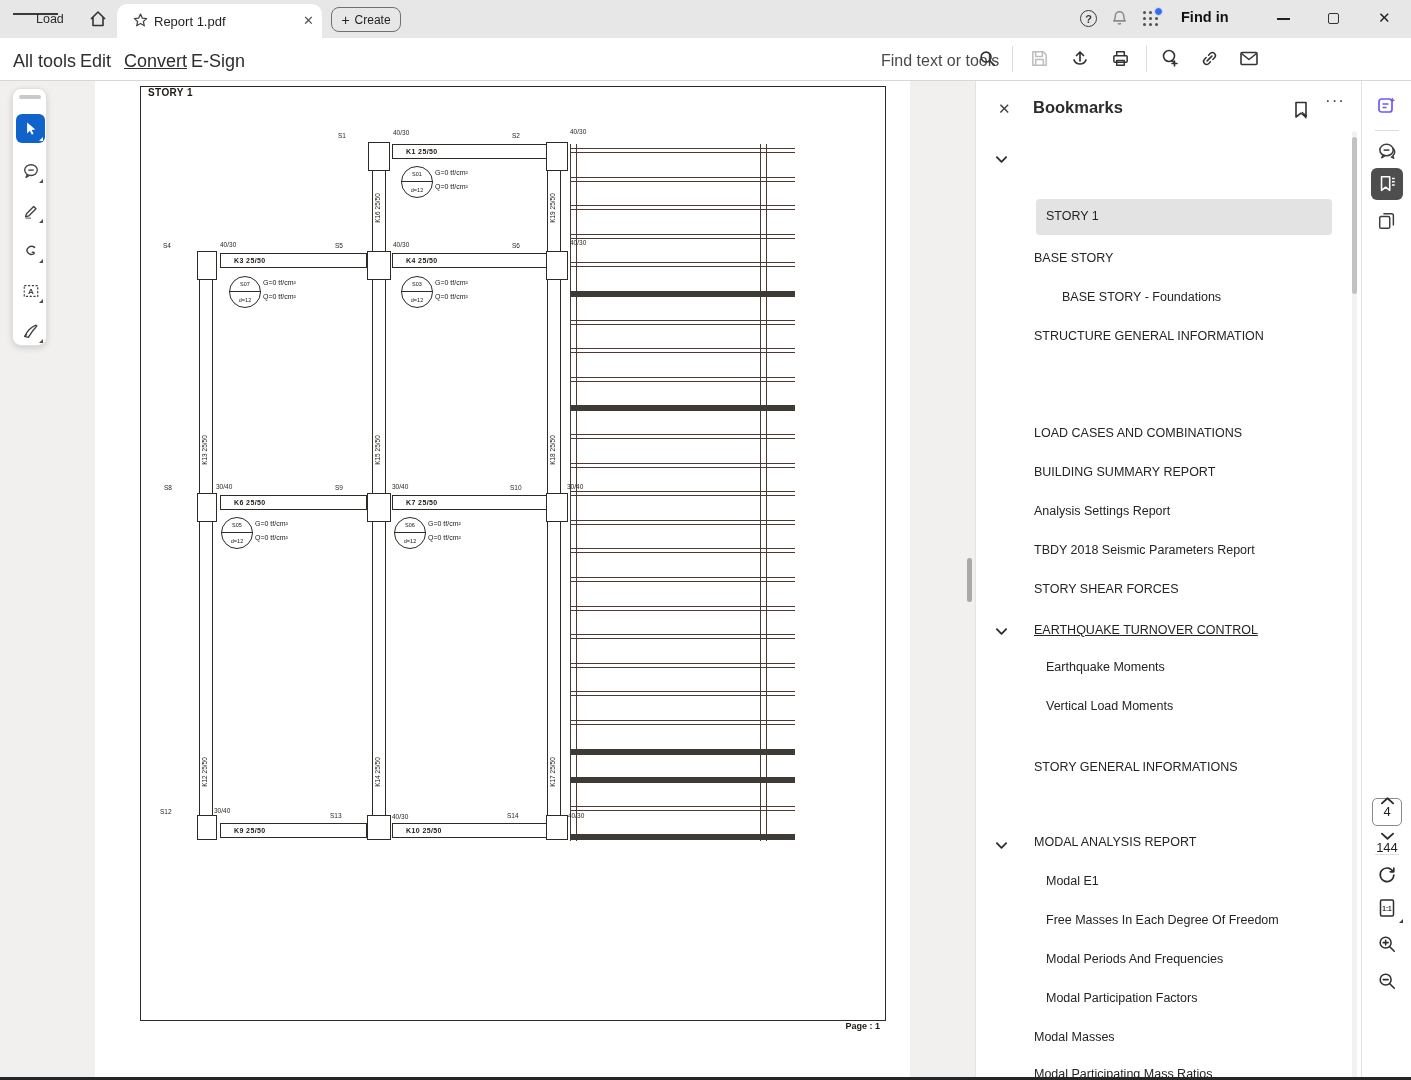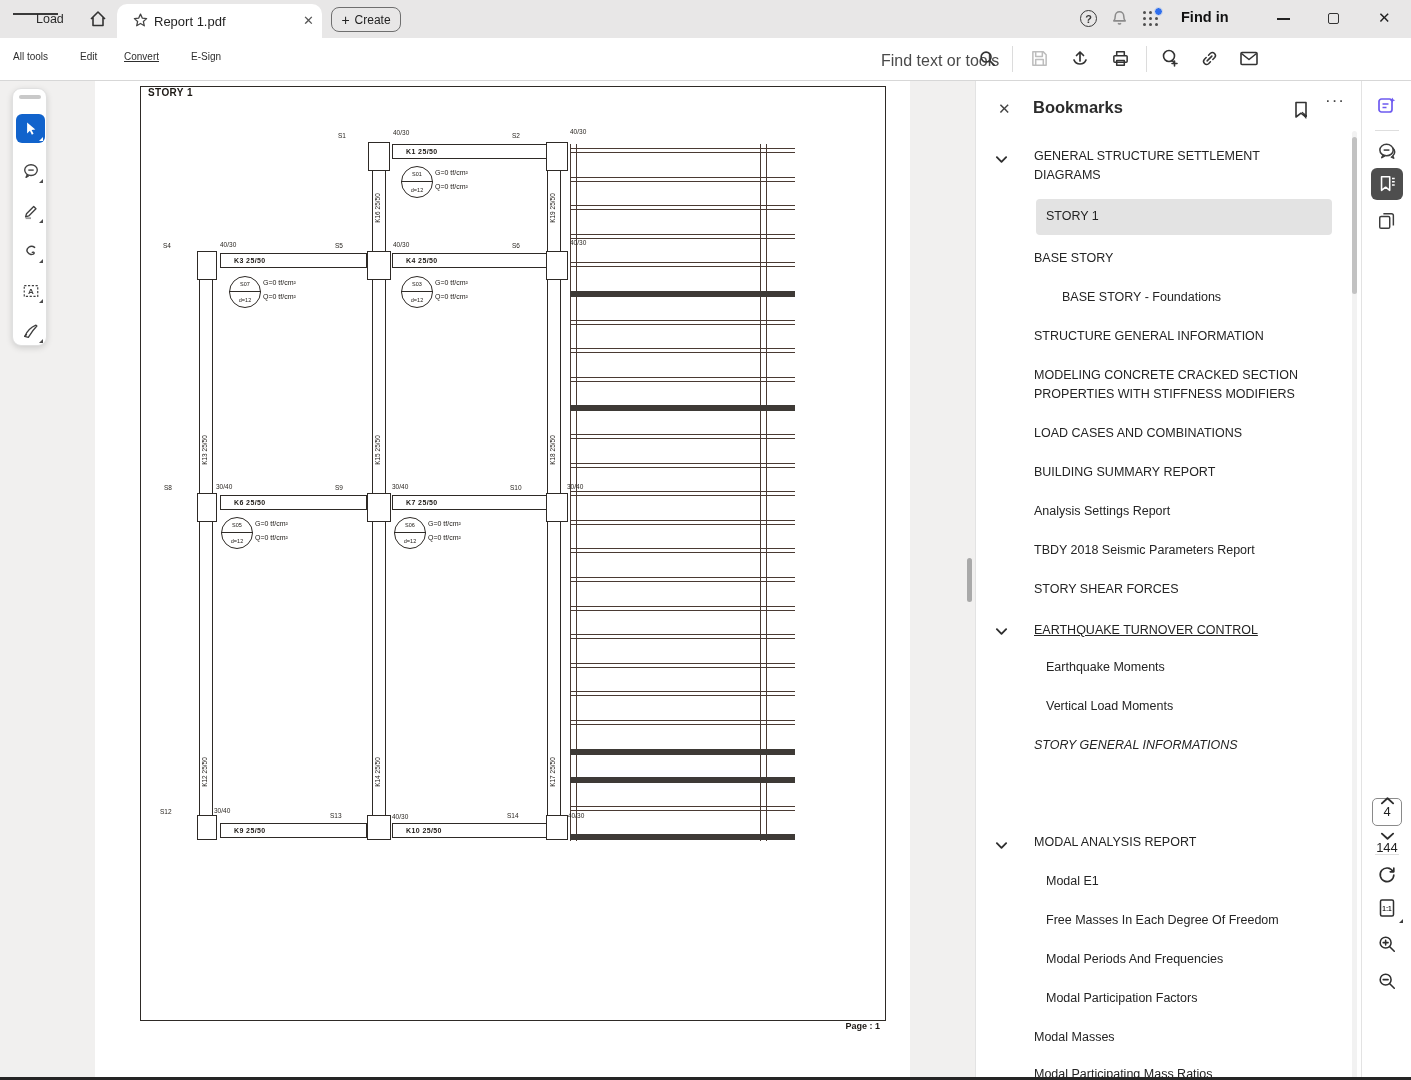--- a/index.html
+++ b/index.html
@@ -24,21 +24,21 @@
   .helpq { width:17px; height:17px; border:1.5px solid #3a3a3a; border-radius:50%;
     font-size:11px; color:#3a3a3a; display:flex; align-items:center; justify-content:center; font-weight:bold; }
   .waffle { position:relative; width:16px; height:16px; display:grid; grid-template-columns:repeat(3,1fr); gap:2.5px; }
   .waffle i { width:3px; height:3px; border-radius:50%; background:#4f4f4f; }
   .waffle .bluedot { position:absolute; right:-4px; top:-4px; width:9px; height:9px; border-radius:50%;
     background:#2f6fed; border:1.5px solid #e8e7e7; }
 
   
   .toolbar { position:absolute; left:0; top:38px; width:1411px; height:43px; background:#fff;
     border-bottom:1px solid #d7d7d7; }
-  .tb-menu { font-size:10px; color:#2e2e2e; cursor:pointer; }
+  .tb-menu { font-size:18px; color:#2e2e2e; cursor:pointer; }
   .find-label { font-size:16px; color:#4a4a4a; }
   .vdiv { width:1px; height:26px; background:#dcdcdc; }
   .ai-pill { position:absolute; left:1274px; top:45px; width:119px; height:28px; border-radius:15px;
     background:linear-gradient(90deg,#e8486a,#5057e6); color:#fff; display:flex; align-items:center;
     justify-content:center; gap:6px; font-size:12.5px; font-weight:bold; cursor:pointer; border:none; }
 
   
   .doc-area { position:absolute; left:0; top:81px; width:975px; height:999px; background:#f1f0ef; overflow:hidden; }
   .pdf-page { position:absolute; left:95px; top:0; width:815px; height:996px; background:#fff; }
   .doc-scroll-thumb { position:absolute; left:967px; top:477px; width:5px; height:44px; background:#a9a9a9; border-radius:3px; }
@@ -419,38 +419,36 @@
       <svg width="20" height="20" viewBox="0 0 20 20" fill="none" stroke="#333" stroke-width="1.6" stroke-linejoin="round">
           <path d="M5 2.5 h10 v14.5 l-5-3.8 -5 3.8 z"></path>
           <path d="M11 12 l5 4 -2.2.4 1.2 2.2" fill="#333" stroke-width="1"></path>
         </svg>
     </span>
     <span class="bm-dots">···</span>
     <div style="position:absolute; inset:0;">
         <span class="bm-chev" style="top: 69px;"><svg width="13" height="9" viewBox="0 0 14 9" fill="none" stroke="#2e2e2e" stroke-width="2" stroke-linecap="round" stroke-linejoin="round">
             <path d="M2 2 L7 7 L12 2"></path>
           </svg></span>
-        <div class="bm-item lvl0" style="top: 66px;">GENERAL STRUCTURE SETTLEMENT DIAGRAMS</div>
         <div class="bm-item lvl1 selected" style="top: 118px;">STORY 1</div>
         <div class="bm-item lvl0" style="top: 168px;">BASE STORY</div>
         <div class="bm-item lvl0" style="top: 207px; margin-left: 28px;">BASE STORY - Foundations</div>
         <div class="bm-item lvl0" style="top: 246px;">STRUCTURE GENERAL INFORMATION</div>
-        <div class="bm-item lvl0" style="top: 285px;">MODELING CONCRETE CRACKED SECTION PROPERTIES WITH STIFFNESS MODIFIERS</div>
         <div class="bm-item lvl0" style="top: 343px;">LOAD CASES AND COMBINATIONS</div>
         <div class="bm-item lvl0" style="top: 382px;">BUILDING SUMMARY REPORT</div>
         <div class="bm-item lvl0" style="top: 421px;">Analysis Settings Report</div>
         <div class="bm-item lvl0" style="top: 460px;">TBDY 2018 Seismic Parameters Report</div>
         <div class="bm-item lvl0" style="top: 499px;">STORY SHEAR FORCES</div>
         <span class="bm-chev" style="top: 541px;"><svg width="13" height="9" viewBox="0 0 14 9" fill="none" stroke="#2e2e2e" stroke-width="2" stroke-linecap="round" stroke-linejoin="round">
             <path d="M2 2 L7 7 L12 2"></path>
           </svg></span>
         <div class="bm-item lvl0" style="top: 540px; text-decoration: underline;">EARTHQUAKE TURNOVER CONTROL</div>
         <div class="bm-item lvl1" style="top: 577px;">Earthquake Moments</div>
         <div class="bm-item lvl1" style="top: 616px;">Vertical Load Moments</div>
-        <div class="bm-item lvl0" style="top: 655px; font-style: italic;">STORY GENERAL INFORMATIONS</div>
+        <div class="bm-item lvl0" style="top: 677px;">STORY GENERAL INFORMATIONS</div>
         <span class="bm-chev" style="top: 755px;"><svg width="13" height="9" viewBox="0 0 14 9" fill="none" stroke="#2e2e2e" stroke-width="2" stroke-linecap="round" stroke-linejoin="round">
             <path d="M2 2 L7 7 L12 2"></path>
           </svg></span>
         <div class="bm-item lvl0" style="top: 752px;">MODAL ANALYSIS REPORT</div>
         <div class="bm-item lvl1" style="top: 791px;">Modal E1</div>
         <div class="bm-item lvl1" style="top: 830px;">Free Masses In Each Degree Of Freedom</div>
         <div class="bm-item lvl1" style="top: 869px;">Modal Periods And Frequencies</div>
         <div class="bm-item lvl1" style="top: 908px;">Modal Participation Factors</div>
         <div class="bm-item lvl0" style="top: 947px;">Modal Masses</div>
         <div class="bm-item lvl0" style="top: 984px;">Modal Participating Mass Ratios</div>

